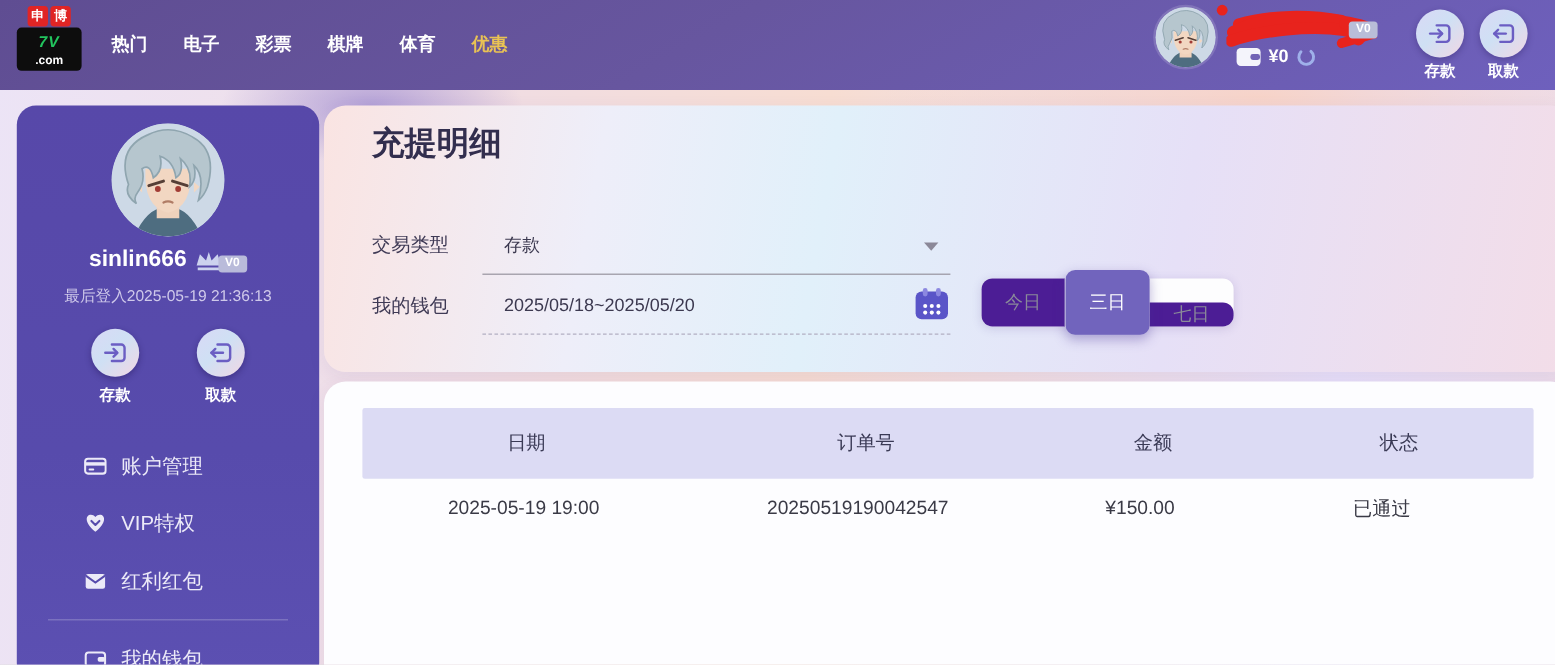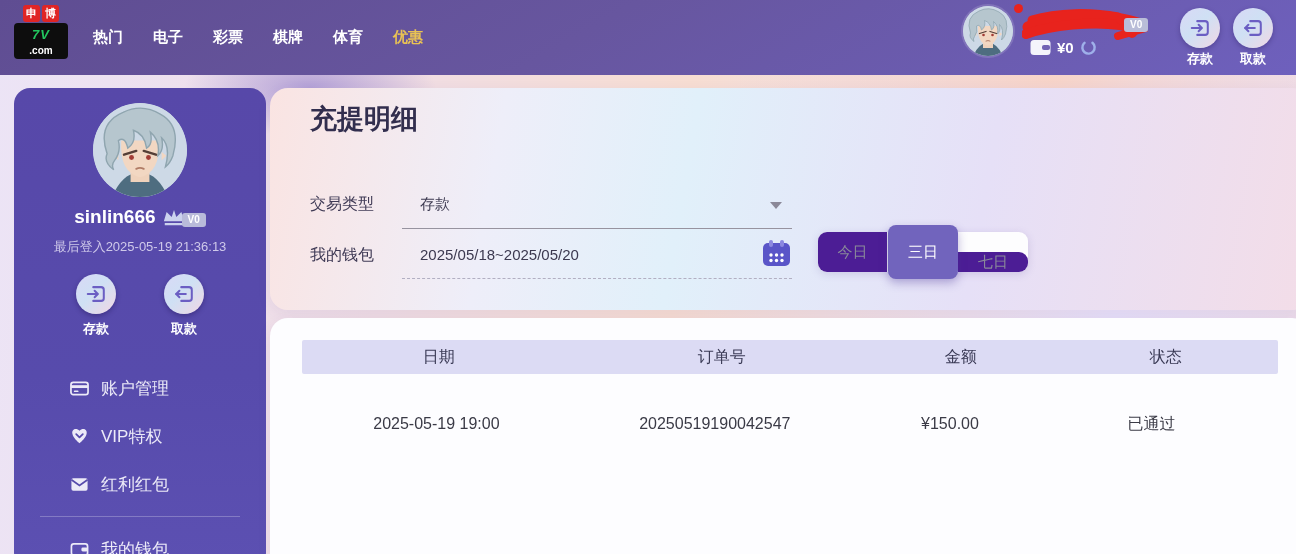--- a/index.html
+++ b/index.html
@@ -79,21 +79,21 @@
   .range-tabs{position:absolute;left:548px;top:144px;width:210px;height:40px;display:flex;
     background:#fdfdfe;border-radius:9px;box-shadow:0 2px 8px rgba(90,70,150,.18);}
   .range-tab{width:70px;display:flex;align-items:center;justify-content:center;cursor:pointer;
     font-size:15px;color:#8a8a99;background:#4c1d95;border-right:1px solid #ececf4;}
   .range-tab:first-child{border-radius:9px 0 0 9px;}
   .range-tab:last-child{border-radius:0 9px 9px 0;border-right:none;margin-top:20px;}
   .range-tab.active{position:relative;margin-top:-7px;height:54px;background:#7164bd;color:#fff;
     border-radius:8px;box-shadow:0 4px 10px rgba(70,50,150,.35);border-right:none;}
   .table-card{position:absolute;left:270px;top:318px;width:1040px;height:256px;border-radius:18px 18px 0 0;
     background:#fdfdff;box-shadow:0 4px 14px rgba(90,70,150,.08);}
-  .thead{position:absolute;left:32px;right:32px;top:22px;height:34px;display:flex;align-items:center;
+  .thead{position:absolute;left:32px;right:32px;top:22px;height:59px;display:flex;align-items:center;
     background:#dcdbf4;border-radius:2px;}
   .trow{position:absolute;left:32px;right:48px;top:72px;height:68px;display:flex;align-items:center;}
   .cell{text-align:center;}
   .thead .cell{font-size:16px;color:#3a3a55;}
   .trow .cell{font-size:16px;color:#3a3a46;}
   .col-0{width:28%;} .col-1{width:30%;} .col-2{width:19%;} .col-3{width:23%;}
 </style>
 </head>
 <body>
 

